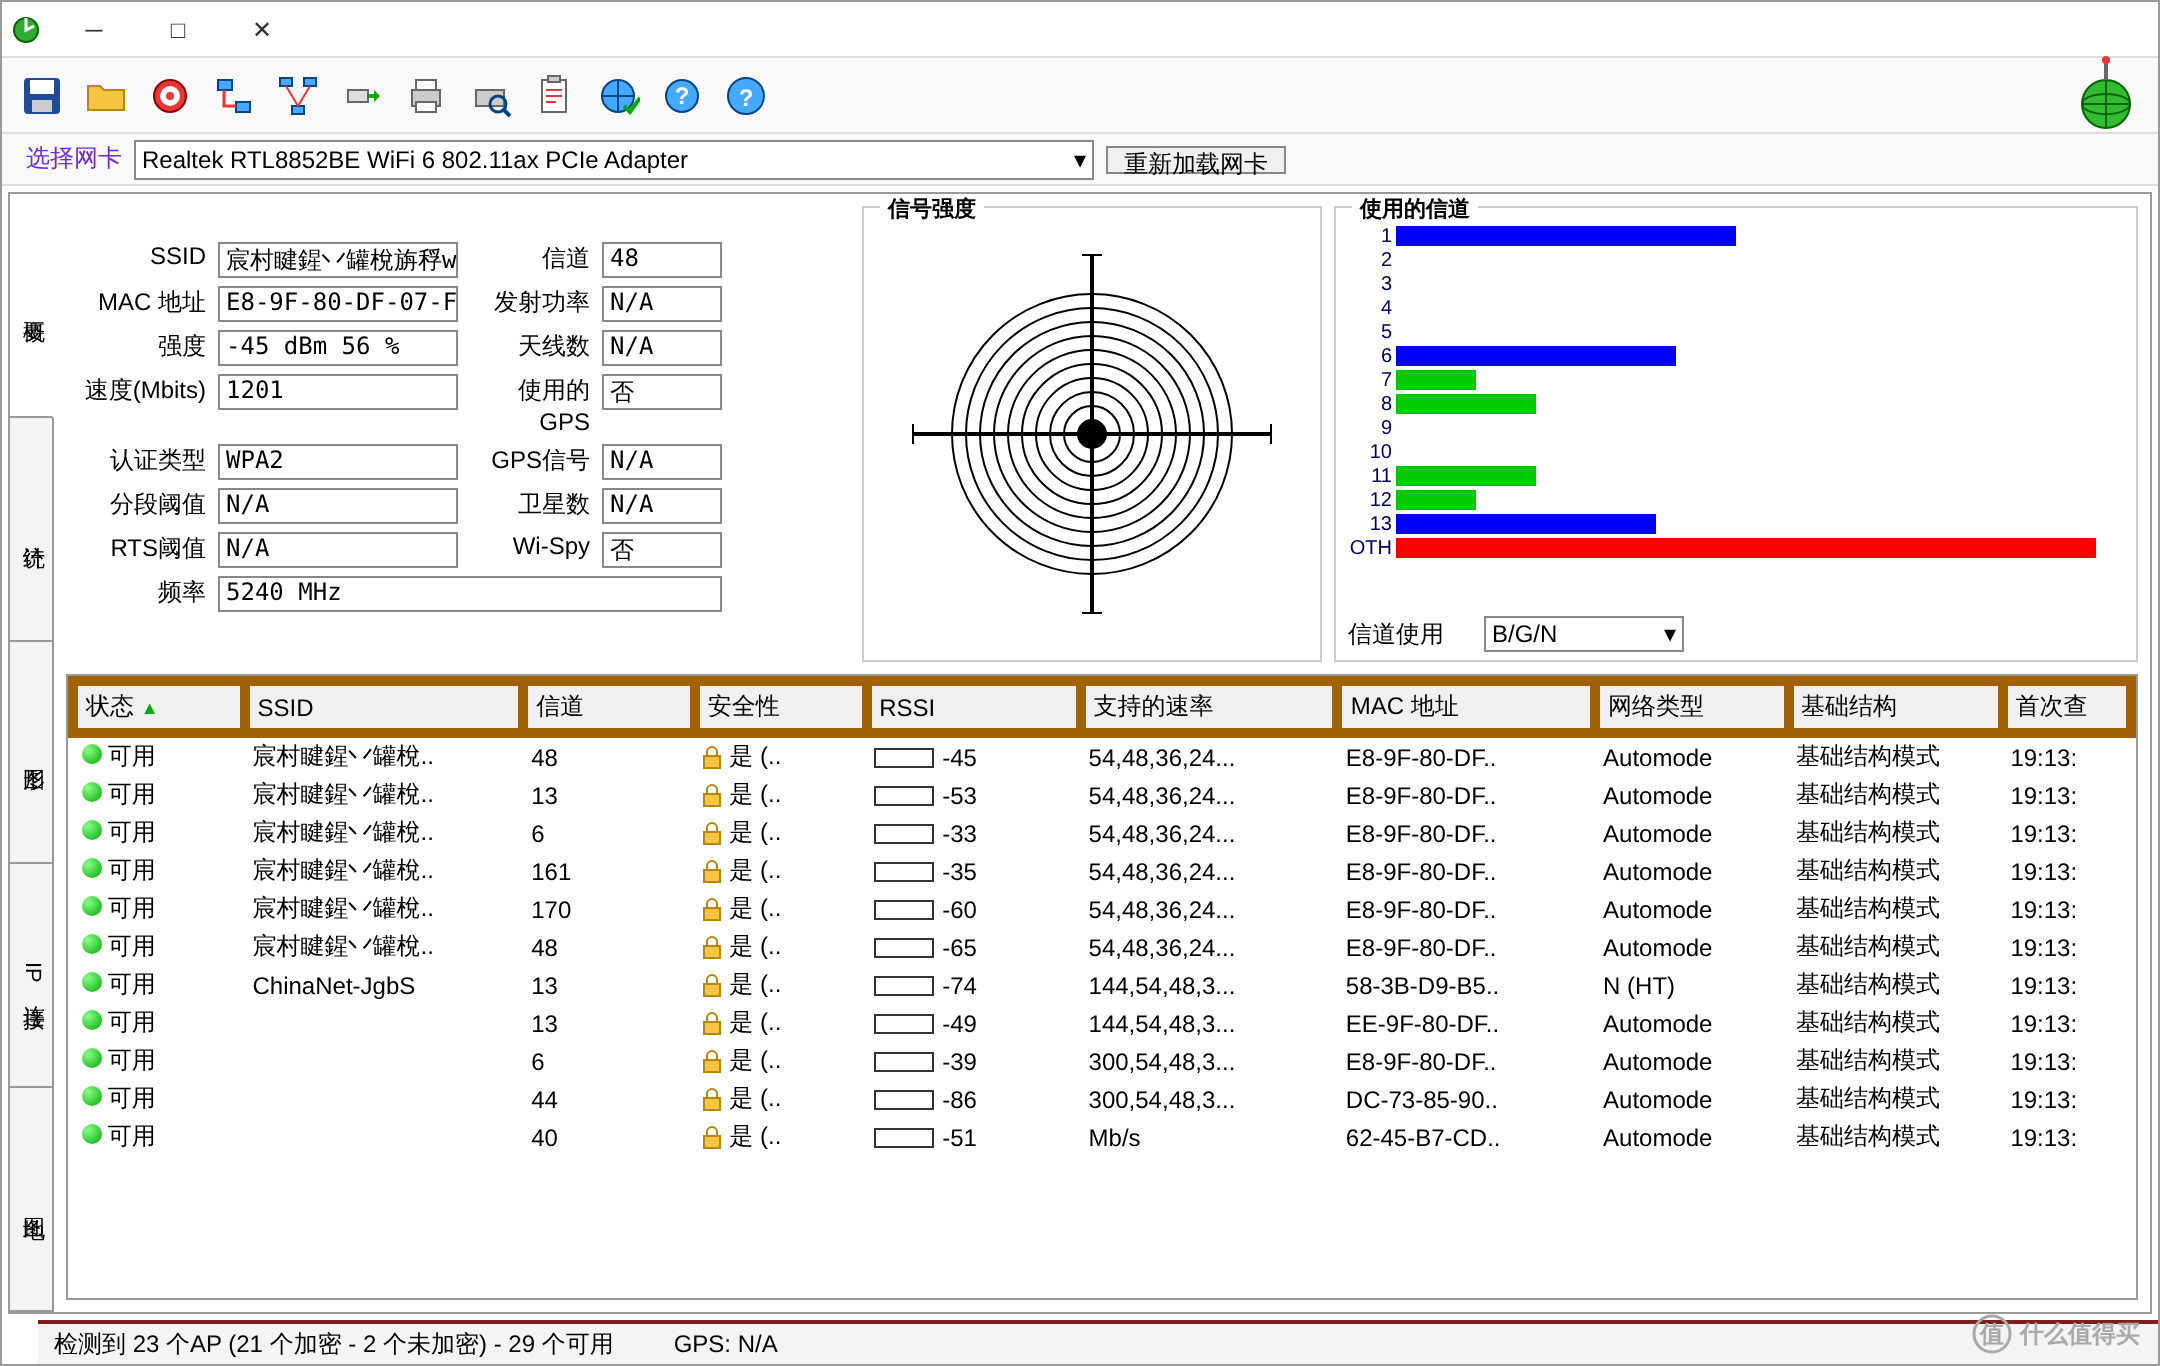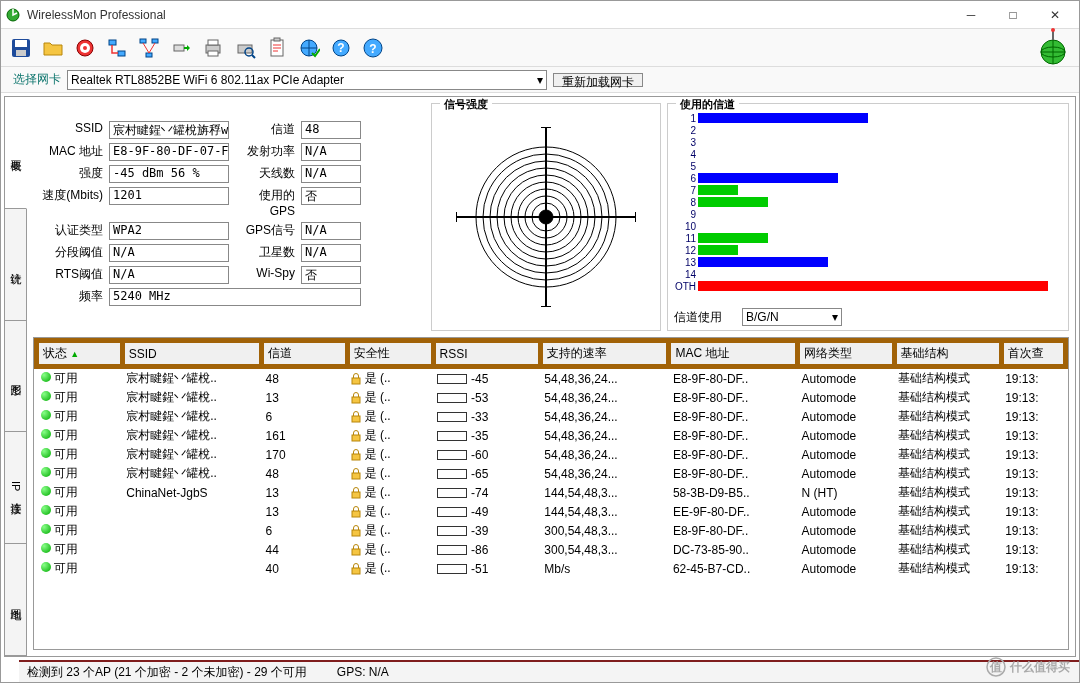--- a/index.html
+++ b/index.html
@@ -9,21 +9,21 @@
 .titlebar-icon { width: 16px; height: 16px; margin-right: 6px; }
 .titlebar-title { flex: 1; color: #333; font-size: 12px; }
 .titlebar-buttons { display: flex; gap: 2px; }
 .titlebar-btn { width: 40px; height: 24px; display: flex; align-items: center; justify-content: center; color: #333; cursor: pointer; }
 .menubar { height: 24px; display: flex; align-items: center; padding: 0 4px; background: #f9f9f9; border-bottom: 1px solid #ddd; }
 .menubar span { padding: 2px 10px; cursor: pointer; color: #222; }
 .toolbar { height: 38px; display: flex; align-items: center; padding: 2px 6px; gap: 4px; background: #f9f9f9; border-bottom: 1px solid #ddd; }
 .tb-icon { width: 28px; height: 28px; border-radius: 3px; display: flex; align-items: center; justify-content: center; cursor: pointer; }
 .tb-globe { margin-left: auto; width: 40px; height: 40px; }
 .nic-row { height: 26px; display: flex; align-items: center; padding: 0 12px; gap: 6px; background: #f9f9f9; border-bottom: 1px solid #ddd; }
-.nic-label { color: #0f766e; }
+.nic-label { color: #6d28d9; }
 .nic-select { flex: 0 0 480px; height: 20px; border: 1px solid #888; background: #fff; font-family: "SimSun", monospace; padding: 0 3px; display: flex; align-items: center; justify-content: space-between; }
 .nic-reload { border: 1px solid #888; background: #f0f0f0; height: 14px; padding: 0 8px; cursor: pointer; }
 .main-area { flex: 1; display: flex; border: 1px solid #999; margin: 3px; position: relative; }
 .side-tabs { width: 22px; display: flex; flex-direction: column; border-right: 1px solid #999; background: #f4f4f4; }
 .side-tab { flex: 1; writing-mode: vertical-rl; text-orientation: mixed; display: flex; align-items: center; justify-content: center; border-bottom: 1px solid #999; cursor: pointer; font-size: 11px; padding: 6px 0; }
 .side-tab.active { background: #fff; border-right: 1px solid #fff; margin-right: -1px; }
 .content { flex: 1; display: flex; flex-direction: column; }
 .top-panels { display: flex; padding: 6px; gap: 6px; height: 240px; }
 .info-panel { flex: 0 0 392px; display: grid; grid-template-columns: 70px 120px 60px 60px; gap: 4px 6px; align-content: start; padding-top: 18px; }
 .info-panel .lbl { text-align: right; font-family: "SimSun", sans-serif; }
@@ -52,21 +52,20 @@
 </style>
 </head>
 <body>
 
 <div class="window">
   <div class="titlebar">
     <svg class="titlebar-icon" viewBox="0 0 16 16">
         <circle cx="8" cy="8" r="6" fill="#3a3" stroke="#060"></circle>
         <path d="M8 2 L8 8 L12 6" stroke="#fff" stroke-width="1.5" fill="none"></path>
       </svg>
-    <span class="titlebar-title">WirelessMon Professional</span>
     <div class="titlebar-buttons">
       <div class="titlebar-btn">─</div>
       <div class="titlebar-btn">□</div>
       <div class="titlebar-btn close-btn">✕</div>
     </div>
   </div>
 
 
   <div class="toolbar">
     <div class="tb-icon">
@@ -284,24 +283,20 @@
               </div>
               <div class="ch-row">
                 <div class="ch-num">12</div>
                 <div class="ch-bar" style="width:40px;background:#0c0"></div>
               </div>
               <div class="ch-row">
                 <div class="ch-num">13</div>
                 <div class="ch-bar" style="width:130px;background:#00f"></div>
               </div>
               <div class="ch-row">
-                <div class="ch-num">14</div>
-                <div class="ch-bar" style="width:0px;background:#00f"></div>
-              </div>
-              <div class="ch-row">
                 <div class="ch-num">OTH</div>
                 <div class="ch-bar" style="width:350px;background:#f00"></div>
               </div>
             </div>
           <div class="ch-sel-row">
             <span>信道使用</span>
             <div class="ch-sel">
                 <span>B/G/N</span>
                 <span>▾</span>
               </div>

